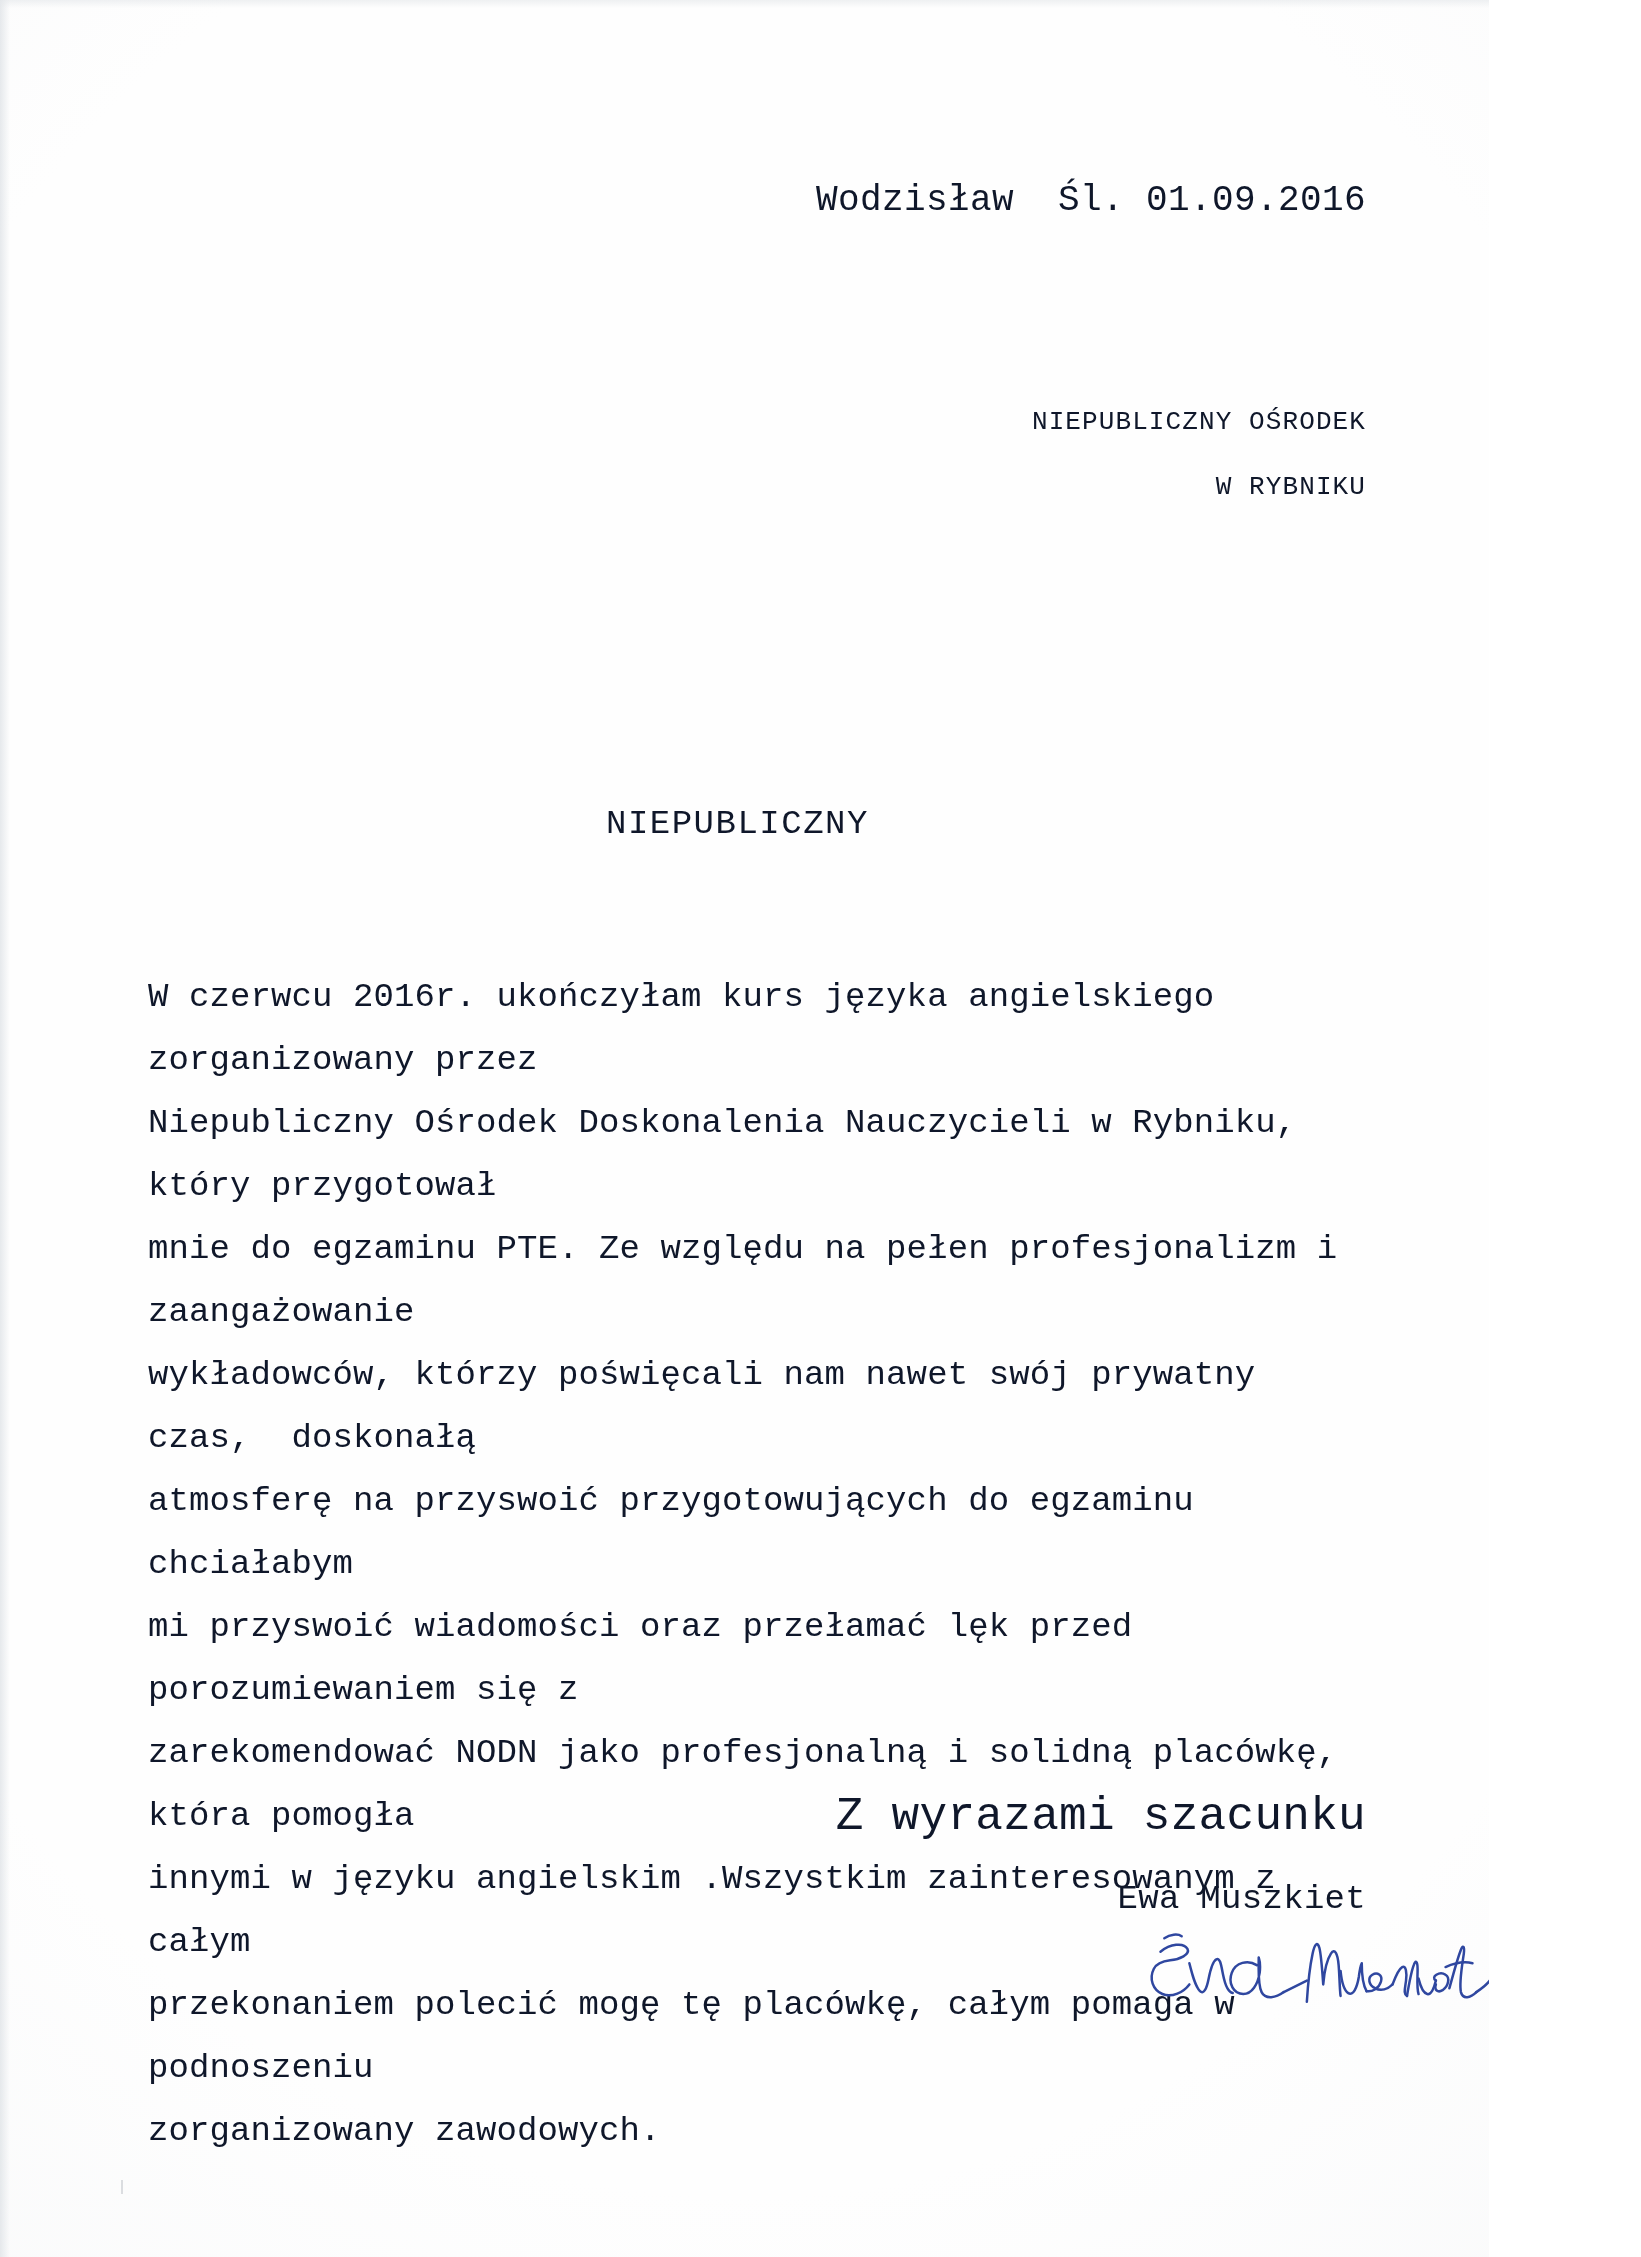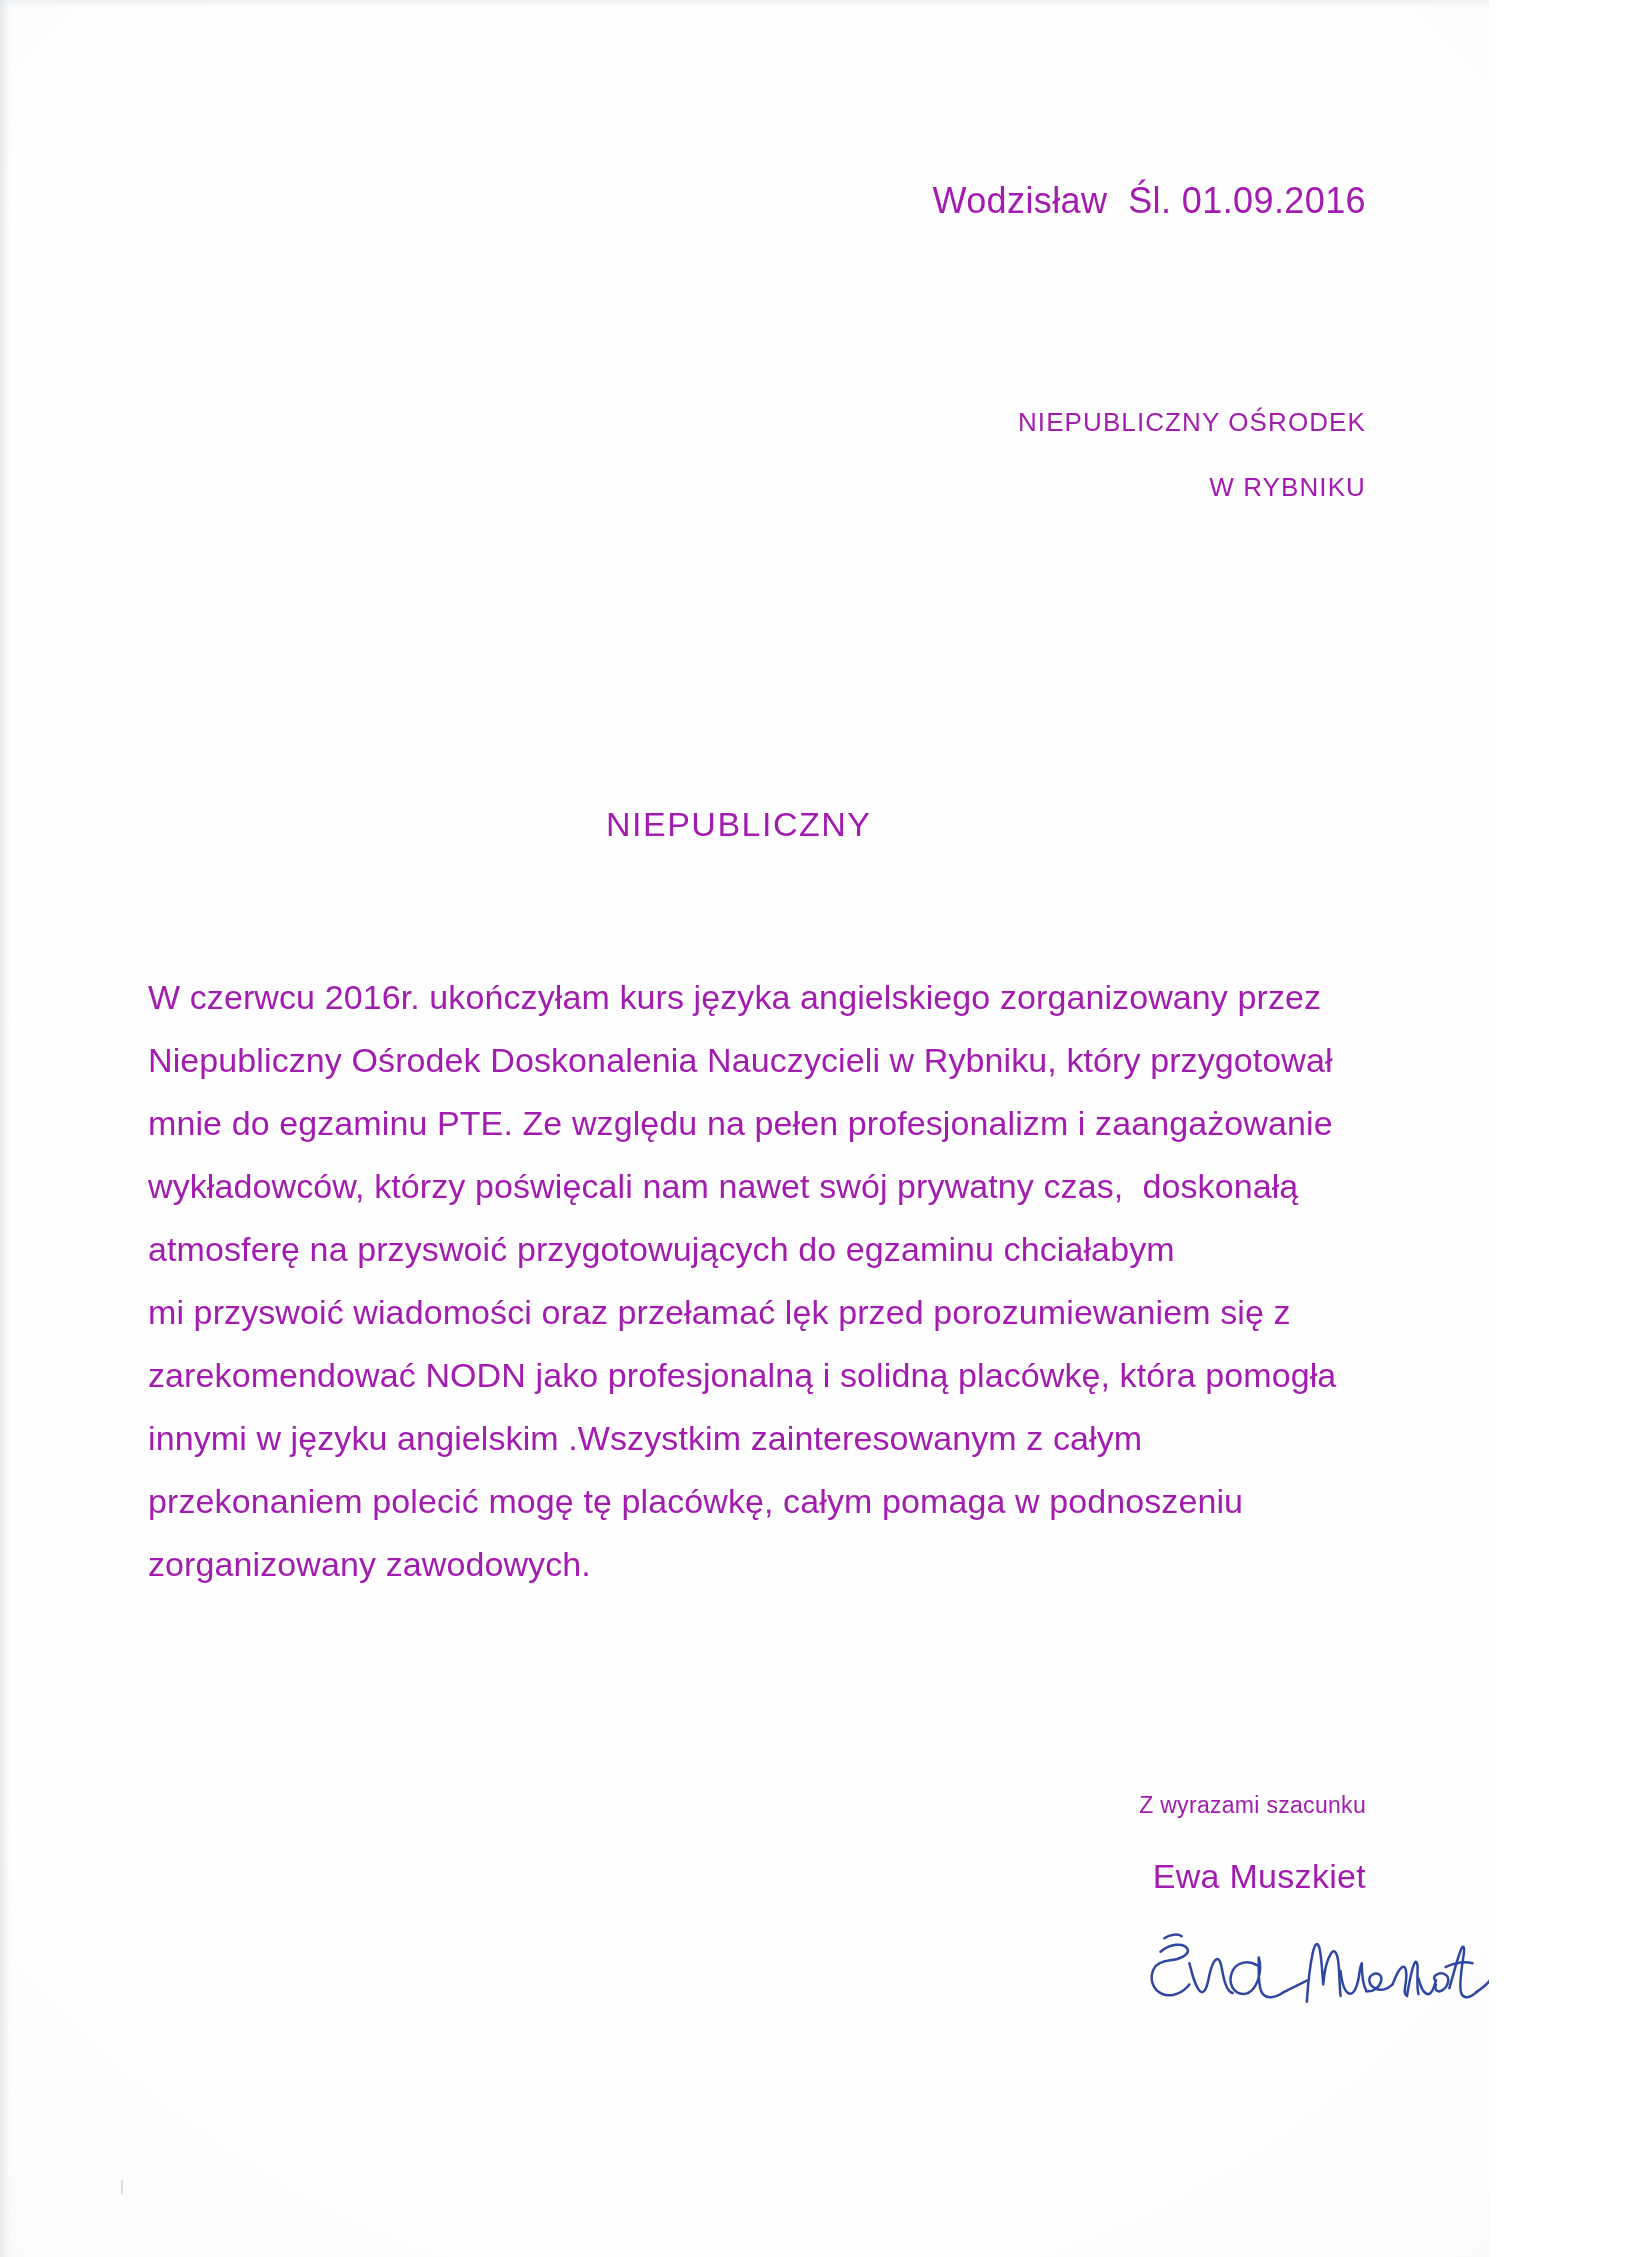--- a/index.html
+++ b/index.html
@@ -8,22 +8,22 @@
     padding: 0;
     background: #ffffff;
   }
 
   .page {
     position: relative;
     width: 1489px;
     height: 2257px;
     background: #fefefe;
     overflow: hidden;
-    font-family: Liberation Sans, sans-serif;
-    color: #a21caf;
+    font-family: Liberation Mono, monospace;
+    color: #0f172a;
     -webkit-font-smoothing: antialiased;
   }
 
   
   .scan-tint {
     position: absolute;
     inset: 0;
     background:
       radial-gradient(ellipse 120% 95% at 50% 45%, rgba(255,255,255,0) 55%, rgba(236,238,240,0.55) 100%);
     pointer-events: none;
@@ -103,21 +103,21 @@
 
   
   .closing-block {
     position: absolute;
     left: 0;
     top: 1794px;
     width: 1366px;
     text-align: right;
   }
   .closing-line {
-    font-size: 23px;
+    font-size: 46px;
     letter-spacing: 0.3px;
     line-height: 1;
     white-space: pre;
   }
   .closing-name {
     font-size: 34px;
     letter-spacing: 0.3px;
     line-height: 1;
     margin-top: 42px;
     white-space: pre;

